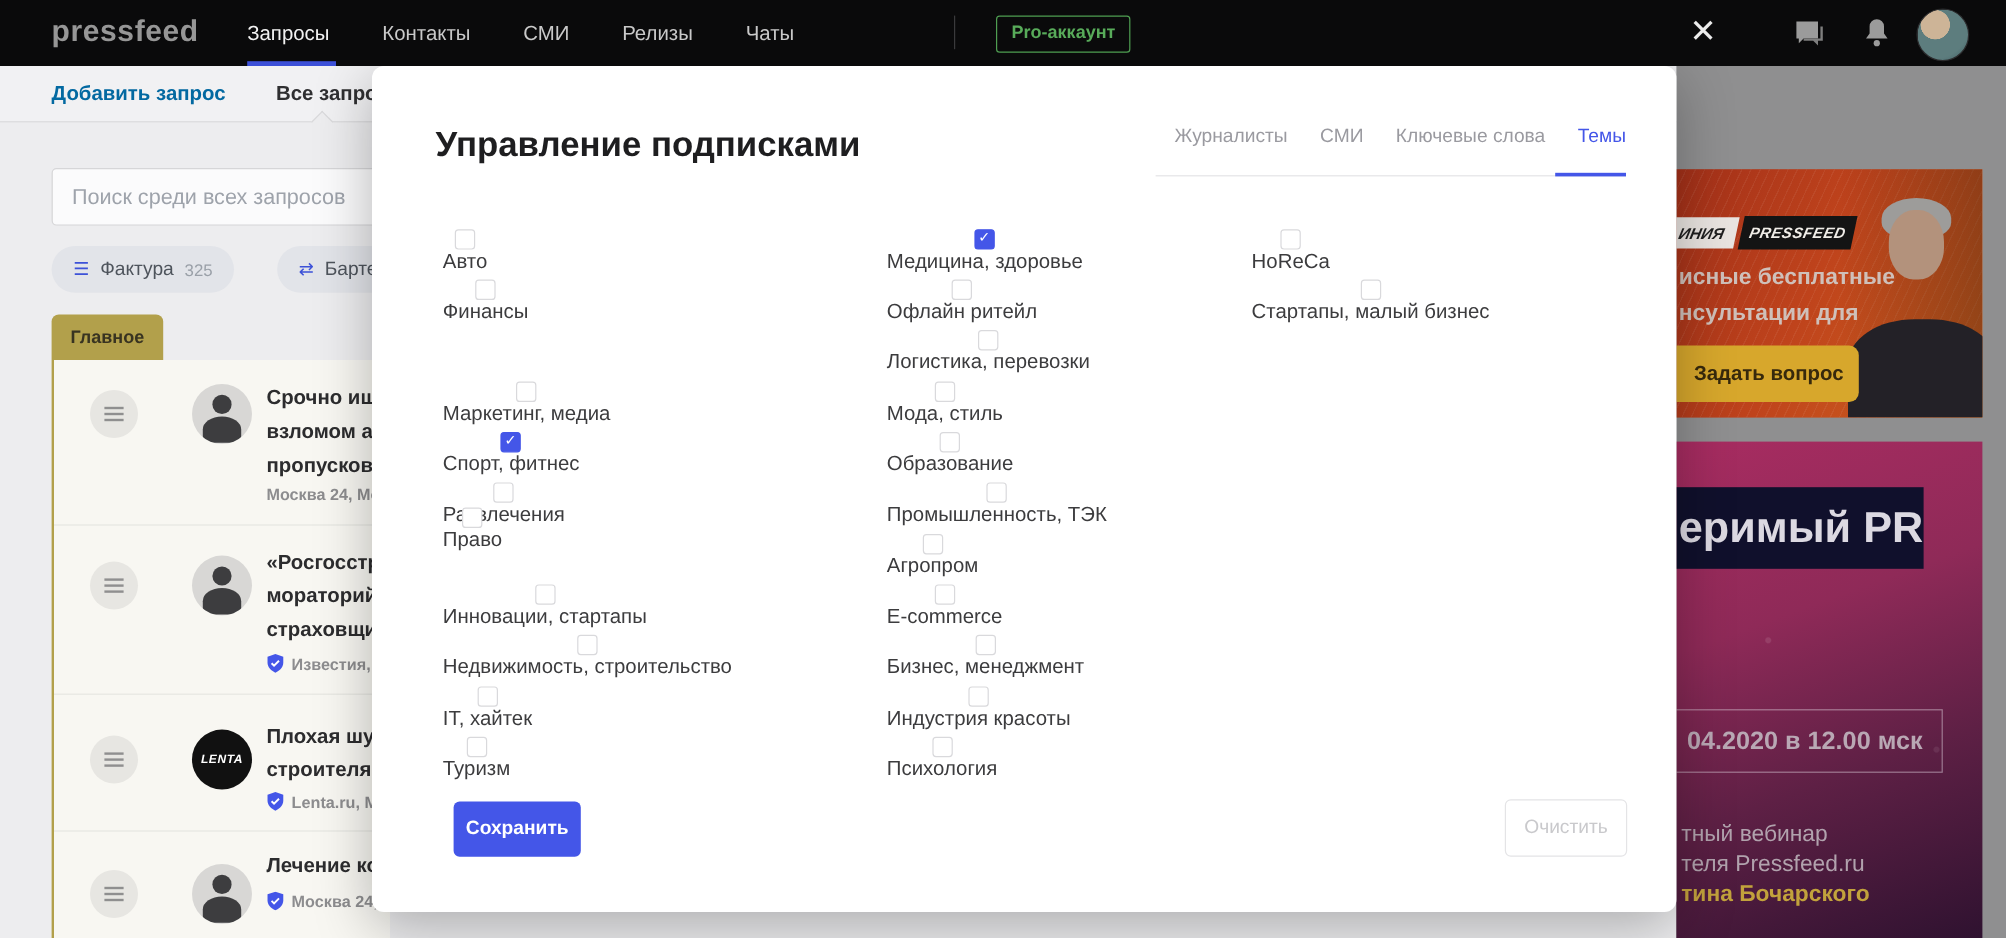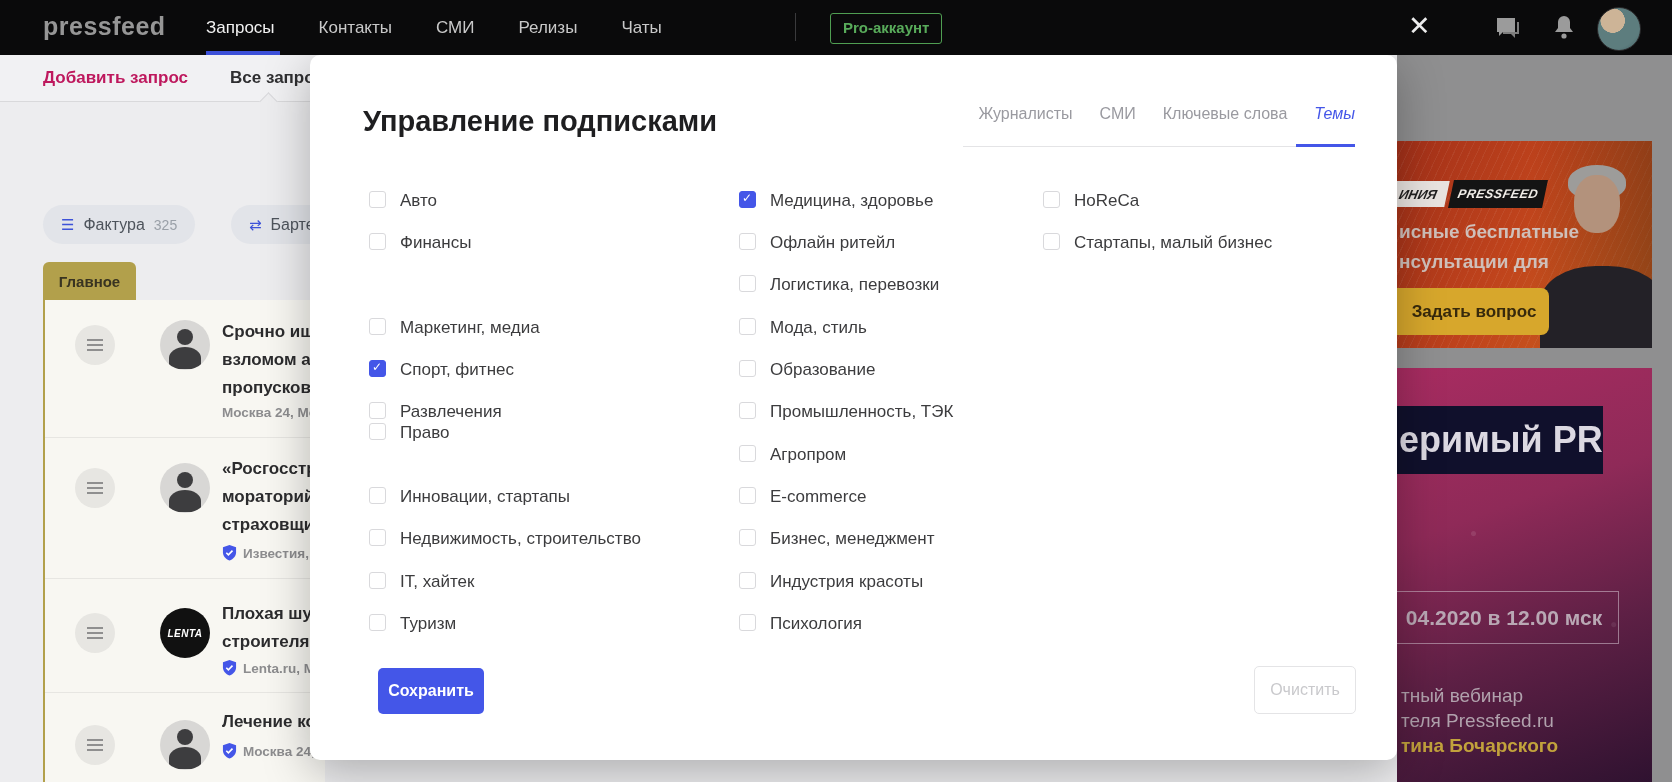--- a/index.html
+++ b/index.html
@@ -16,21 +16,21 @@
   .probtn{position:absolute;left:830px;top:13px;height:29px;line-height:27px;padding:0 12px;
           border:1px solid #4f9e52;border-radius:3px;color:#58ab5a;font-size:15px;font-weight:bold;}
   .xclose{position:absolute;left:1408px;top:10px;font-size:27px;font-weight:300;color:#ececec;}
   .navic{position:absolute;top:16px;}
   .avatar-top{position:absolute;left:1597px;top:7px;width:42px;height:42px;border-radius:50%;
     background:radial-gradient(circle at 35% 30%,#cdb497 0 30%,#5d7d7e 31% 70%,#3c5a5e 100%);
     border:1px solid #2c2c2e;}
   
   .subnav{position:absolute;left:0;top:55px;width:1672px;height:46px;background:#f1f1f3;
           border-bottom:1px solid #d9d9db;}
-  .addreq{position:absolute;left:43px;top:13px;font-size:17px;font-weight:bold;color:#be185d;}
+  .addreq{position:absolute;left:43px;top:13px;font-size:17px;font-weight:bold;color:#0369a1;}
   .allreq{position:absolute;left:230px;top:13px;font-size:17px;font-weight:600;color:#2f2f31;}
   .notch{position:absolute;left:262px;top:95px;width:12px;height:12px;background:#ededef;
          border-left:1px solid #d9d9db;border-top:1px solid #d9d9db;transform:rotate(45deg);z-index:1;}
   
   .search{position:absolute;left:43px;top:140px;width:292px;height:48px;background:#fbfbfc;
           border:1px solid #d6d6d8;border-radius:4px;font-size:18px;color:#595959;padding:0 16px;box-sizing:border-box;}
   .search::placeholder{color:#9ea3ab;}
   .chip{position:absolute;top:205px;height:39px;display:inline-flex;align-items:center;gap:9px;
         padding:0 18px;background:#e2e4e9;border-radius:20px;font-size:16px;color:#4e545c;}
   .chip .cnt{font-size:14px;color:#9aa0a8;}
@@ -87,24 +87,24 @@
   .b2lines{position:absolute;left:4px;top:118px;font-size:18px;font-weight:bold;color:#c6b6c3;line-height:24px;}
   .datebox{position:absolute;left:-8px;top:223px;width:228px;height:51px;border:1px solid rgba(214,196,209,.55);
     display:flex;align-items:center;justify-content:center;font-size:21px;font-weight:bold;color:#b9a8b4;}
   .b2foot{position:absolute;left:4px;top:315px;font-size:19px;color:#b1a2ad;line-height:25px;}
   .b2foot .gold{color:#c2a23c;font-weight:bold;}
   
   .modal{position:absolute;left:310px;top:55px;width:1087px;height:705px;background:#fff;border-radius:10px;
          box-shadow:0 12px 48px rgba(0,0,0,.28);z-index:10;}
   .mtitle{position:absolute;left:53px;top:50px;font-size:29px;font-weight:600;color:#1e1e20;}
   .tabs{position:absolute;right:42px;top:50px;display:flex;gap:27px;font-size:16px;color:#9a9aa0;}
-  .tabs .tact{color:#4456e8;font-style:italic;}
+  .tabs .tact{color:#4456e8;}
   .tabline{position:absolute;right:42px;top:91px;width:392px;height:1px;background:#e4e4e6;}
   .tabline-act{position:absolute;right:42px;top:89px;width:59px;height:3px;background:#4456e8;}
-  .cb{position:absolute;display:flex;gap:14px;height:24px;cursor:pointer;}
+  .cb{position:absolute;display:flex;align-items:center;height:24px;cursor:pointer;flex-direction:column;}
   .cb .box{width:17px;height:17px;border:1.5px solid #d9d9dc;border-radius:3px;background:#fff;
            box-sizing:border-box;position:relative;flex:0 0 auto;}
   .cb .box.on{background:#4456e8;border-color:#4456e8;}
   .cb .box.on::after{content:"\2713";position:absolute;left:2px;top:-1px;color:#fff;font-size:12px;font-weight:bold;}
   .cb .lbl{font-size:17px;color:#3c3c3e;white-space:nowrap;}
   .savebtn{position:absolute;left:68px;top:613px;width:106px;height:46px;background:#4456e8;border:none;
     border-radius:5px;color:#fff;font-size:16px;font-weight:bold;font-family:inherit;}
   .clearbtn{position:absolute;right:41px;top:611px;width:102px;height:48px;background:#fff;
     border:1px solid #e4e4e6;border-radius:5px;color:#c9c9cc;font-size:16px;font-family:inherit;}
 </style>
@@ -112,20 +112,21 @@
 <body>
 
 <div id="stage">
 
   <div class="subnav">
     <span class="addreq">Добавить запрос</span>
     <span class="allreq">Все запросы</span>
   </div>
   <div class="notch"></div>
 
+  <input class="search" type="text" placeholder="Поиск среди всех запросов" style="">
 
   <div class="chip" style="left:43px;">
     <span class="ficon">☰</span>
     <span>Фактура</span>
     <span class="cnt">325</span>
   </div>
   <div class="chip" style="left:231px;">
     <span class="ficon">⇄</span>
     <span>Бартер</span>
     <span class="cnt">2</span>

